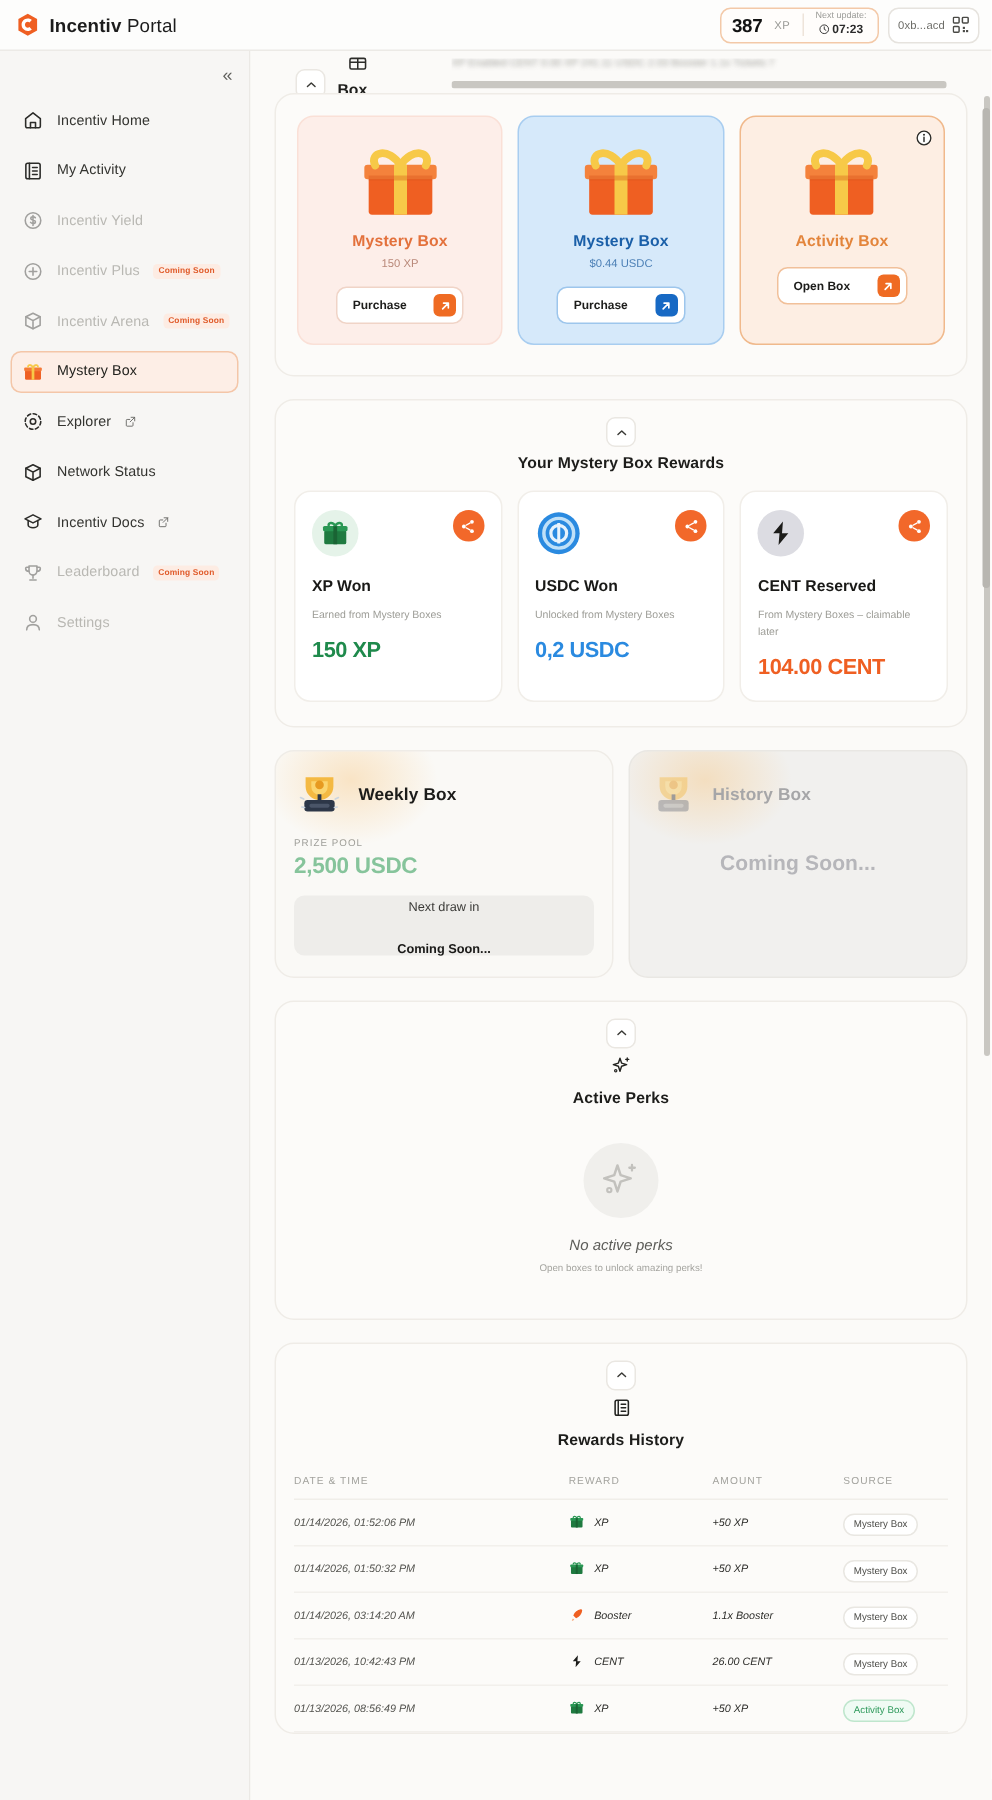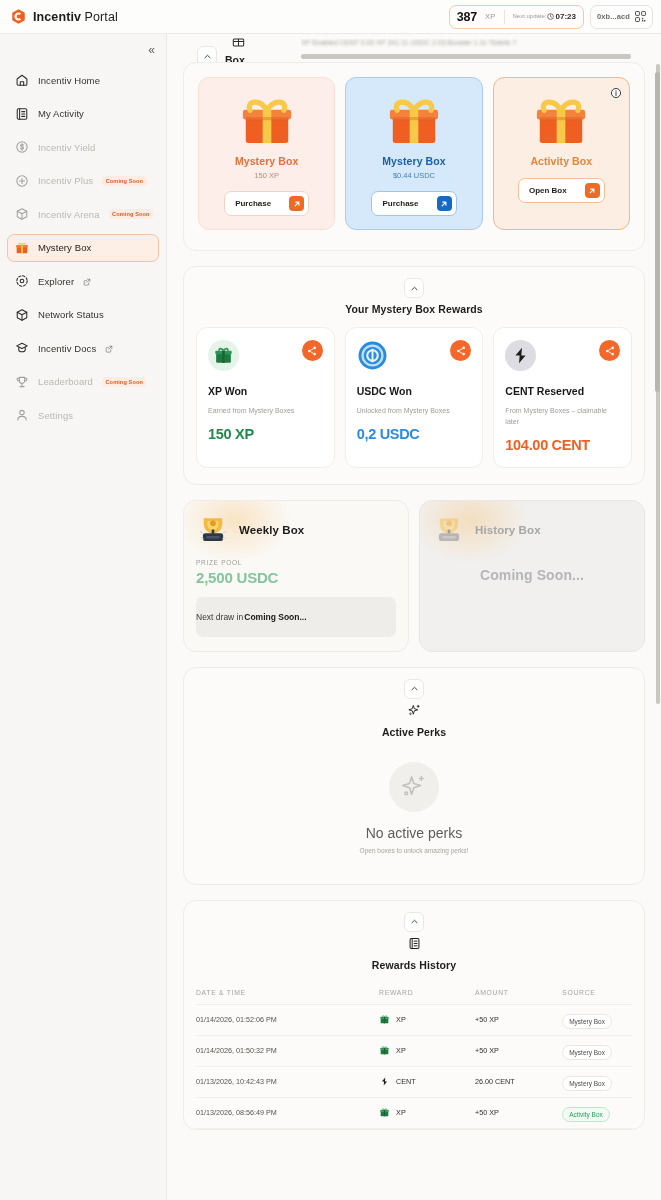--- a/index.html
+++ b/index.html
@@ -30,31 +30,31 @@
   .topright { display: flex; align-items: center; gap: 6px; }
   .xp-pill {
     display: flex; align-items: center; gap: 8px;
     border: 1px solid #f3c9a8; border-radius: 7px;
     background: #fffdfb;
     height: 24px; padding: 0 7px;
   }
   .xp-val { font-size: 12.5px; font-weight: 700; color: #121212; letter-spacing: -.2px; }
   .xp-unit { font-size: 7.5px; color: #9a9a96; letter-spacing: .2px; }
   .xp-div { width: 1px; height: 15px; background: #eee4da; }
-  .xp-next { display: flex; flex-direction: row; align-items: center; line-height: 1.15; text-align: right; }
+  .xp-next { display: flex; flex-direction: column; align-items: center; line-height: 1.15; text-align: right; }
   .xp-next-label { font-size: 6px; color: #9c9c98; }
   .xp-next-time { font-size: 8px; font-weight: 700; color: #2b2b2b; display: flex; align-items: center; gap: 2px; }
   .clock-ico { width: 7px; height: 7px; }
 
   .addr-pill {
     display: flex; align-items: center; gap: 5px;
     border: 1px solid #e6e3de; border-radius: 7px;
     background: #fff; height: 24px; padding: 0 6px;
   }
-  .addr-txt { font-size: 7.5px; color: #6d6d68; letter-spacing: .1px; font-weight: bold; }
+  .addr-txt { font-size: 7.5px; color: #6d6d68; letter-spacing: .1px; }
   .qr-ico { width: 11px; height: 11px; }
 
   
   .bodywrap { flex: 1; display: flex; min-height: 0; position: relative; }
 
   
   .sidebar {
     width: 167px; min-width: 167px;
     background: #f7f6f4;
     border-right: 1px solid #ebe9e5;
@@ -201,48 +201,48 @@
   .wbox-hd { display: flex; align-items: center; gap: 9px; position: relative; }
   .trophy { width: 34px; height: 32px; display:block; }
   .wbox-title { font-size: 11.5px; font-weight: 700; color: #1c1c1a; letter-spacing: .1px; }
   .wbox-title.muted { color: #a6a6a8; }
   .prize-lbl { font-size: 6.5px; color: #9e9e99; letter-spacing: .7px; margin-top: 13px; }
   .prize-val { font-size: 15px; font-weight: 700; color: #86c49b; margin-top: 3px; letter-spacing: -.2px; }
   .wrow {
     background: #eeedea; border-radius: 7px; margin-top: 11px;
     height: 33px; display: flex; align-items: center; justify-content: center; gap: 12px;
   }
-  .wrow.stacked { flex-direction: row; gap: 1px; height: 40px; justify-content: flex-start; }
+  .wrow.stacked { flex-direction: column; gap: 18px; height: 40px; justify-content: flex-end; }
   .wrow-lbl { font-size: 8.5px; color: #3b3b38; }
   .wrow-val { font-size: 8.5px; font-weight: 700; color: #1a1a18; }
   .wrow-sub { font-size: 8.5px; font-weight: 700; color: #1a1a18; }
   .monthly-soon { font-size: 14px; font-weight: 700; color: #b6b6ba; letter-spacing: .1px; }
   .monthly-hd { position: absolute; top: 13px; left: 12px; display: flex; align-items: center; gap: 9px; }
   .trophy.dim { opacity: .42; }
 
   
   .perks-empty { display: flex; flex-direction: column; align-items: center; padding: 22px 0 30px 0; }
   .perk-circle {
     width: 50px; height: 50px; border-radius: 50%; background: #f0efec;
     display: flex; align-items: center; justify-content: center;
   }
-  .perk-t1 { font-size: 14px; color: #5c5c58; margin-top: 13px; }
+  .perk-t1 { font-size: 10px; color: #5c5c58; margin-top: 13px; font-style: italic; }
   .perk-t2 { font-size: 6.5px; color: #a5a5a0; margin-top: 6px; }
 
   
   .rh-table { padding: 10px 12px 0 12px; }
   .rh-head, .rh-row { display: flex; align-items: center; }
   .rh-head { padding: 6px 0 8px 0; border-bottom: 1px solid #f0eee9; }
   .rh-row { height: 31px; border-bottom: 1px solid #f2f0ec; }
   .c-date { width: 42%; }
   .c-reward { width: 22%; display: flex; align-items: center; gap: 6px; }
   .c-amount { width: 20%; }
   .c-source { width: 16%; }
   .rh-th { font-size: 6.8px; color: #a3a39e; letter-spacing: .7px; }
-  .rh-td { font-size: 7.2px; color: #53534f; }
+  .rh-td { font-size: 7.2px; color: #53534f; font-style: italic; }
   .rh-td.dark { color: #2d2d2a; }
   .rw-ic { width: 11px; height: 11px; display: block; }
   .src-badge {
     display: inline-block; font-size: 6.5px; color: #4d4d49;
     border: 1px solid #e9e7e2; border-radius: 9px; padding: 3px 6px; background: #fff;
     white-space: nowrap;
   }
   .src-badge.green { color: #2f9a5c; border-color: #bfe6cd; background: #f0fbf4; }
 
   
@@ -710,20 +710,34 @@
                       <rect x="8.8" y="5.4" width="2.4" height="11.6" fill="#1a6434"></rect>
                       <path d="M10 5.4C8.6 2.6 5.2 3 5.9 5.4M10 5.4c1.4-2.8 4.8-2.4 4.1 0" fill="none" stroke="#2a9754" stroke-width="1.6"></path>
                     </svg>
                   </span>
                   <span class="rh-td dark">XP</span>
                 </div>
                 <div class="rh-td dark c-amount">+50 XP</div>
                 <div class="c-source"><span class="src-badge ">Mystery Box</span></div>
               </div>
               <div class="rh-row">
+                <div class="rh-td c-date">01/14/2026, 03:14:20 AM</div>
+                <div class="c-reward">
+                  <span>
+                    <svg class="rw-ic" viewBox="0 0 20 20">
+                      <path d="M14.8 3.4c-4 .4-7.4 3.4-9 7.4l3.4 3.4c4-1.6 7-5 7.4-9a1.6 1.6 0 0 0-1.8-1.8z" fill="#ef5f22"></path>
+                      <path d="M5.4 14.6c-1 1-1.4 3-1.4 3s2-.4 3-1.4" fill="#f9a87c"></path>
+                    </svg>
+                  </span>
+                  <span class="rh-td dark">Booster</span>
+                </div>
+                <div class="rh-td dark c-amount">1.1x Booster</div>
+                <div class="c-source"><span class="src-badge ">Mystery Box</span></div>
+              </div>
+              <div class="rh-row">
                 <div class="rh-td c-date">01/13/2026, 10:42:43 PM</div>
                 <div class="c-reward">
                   <span>
                     <svg class="rw-ic" viewBox="0 0 20 20">
                       <path d="M11.4 2.6 5.2 10h4l-.6 7.4L14.8 10h-4z" fill="#1c1c1a"></path>
                     </svg>
                   </span>
                   <span class="rh-td dark">CENT</span>
                 </div>
                 <div class="rh-td dark c-amount">26.00 CENT</div>

